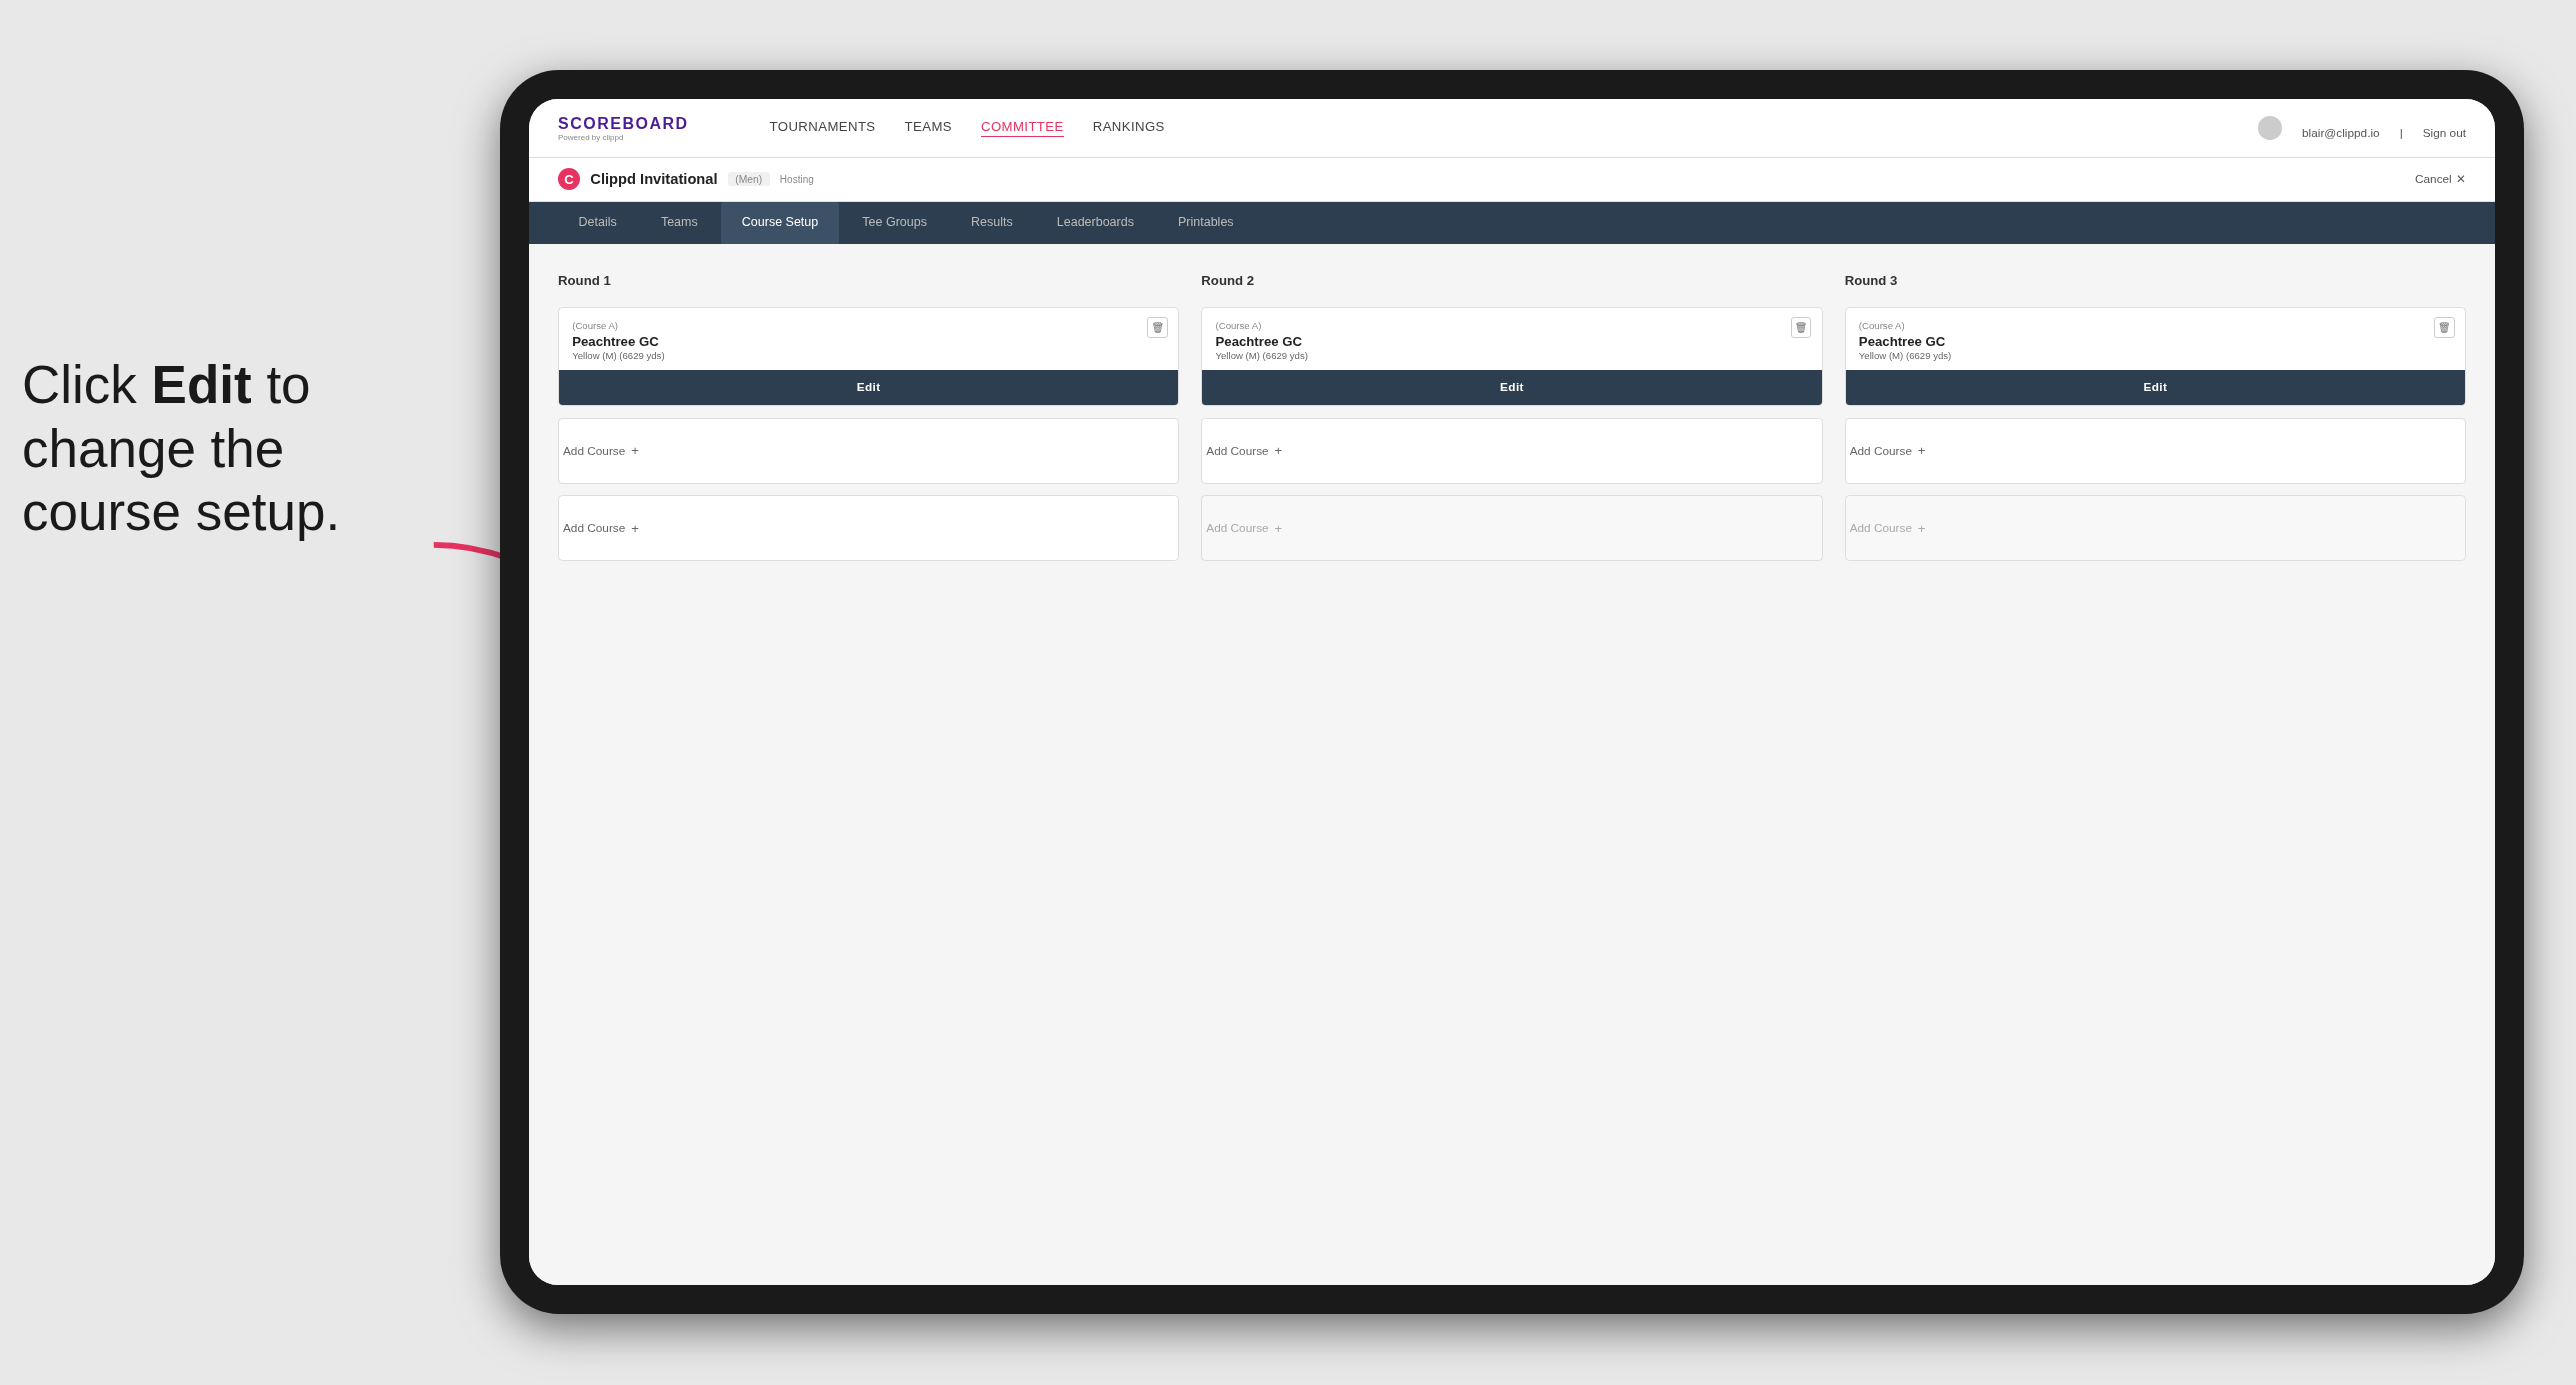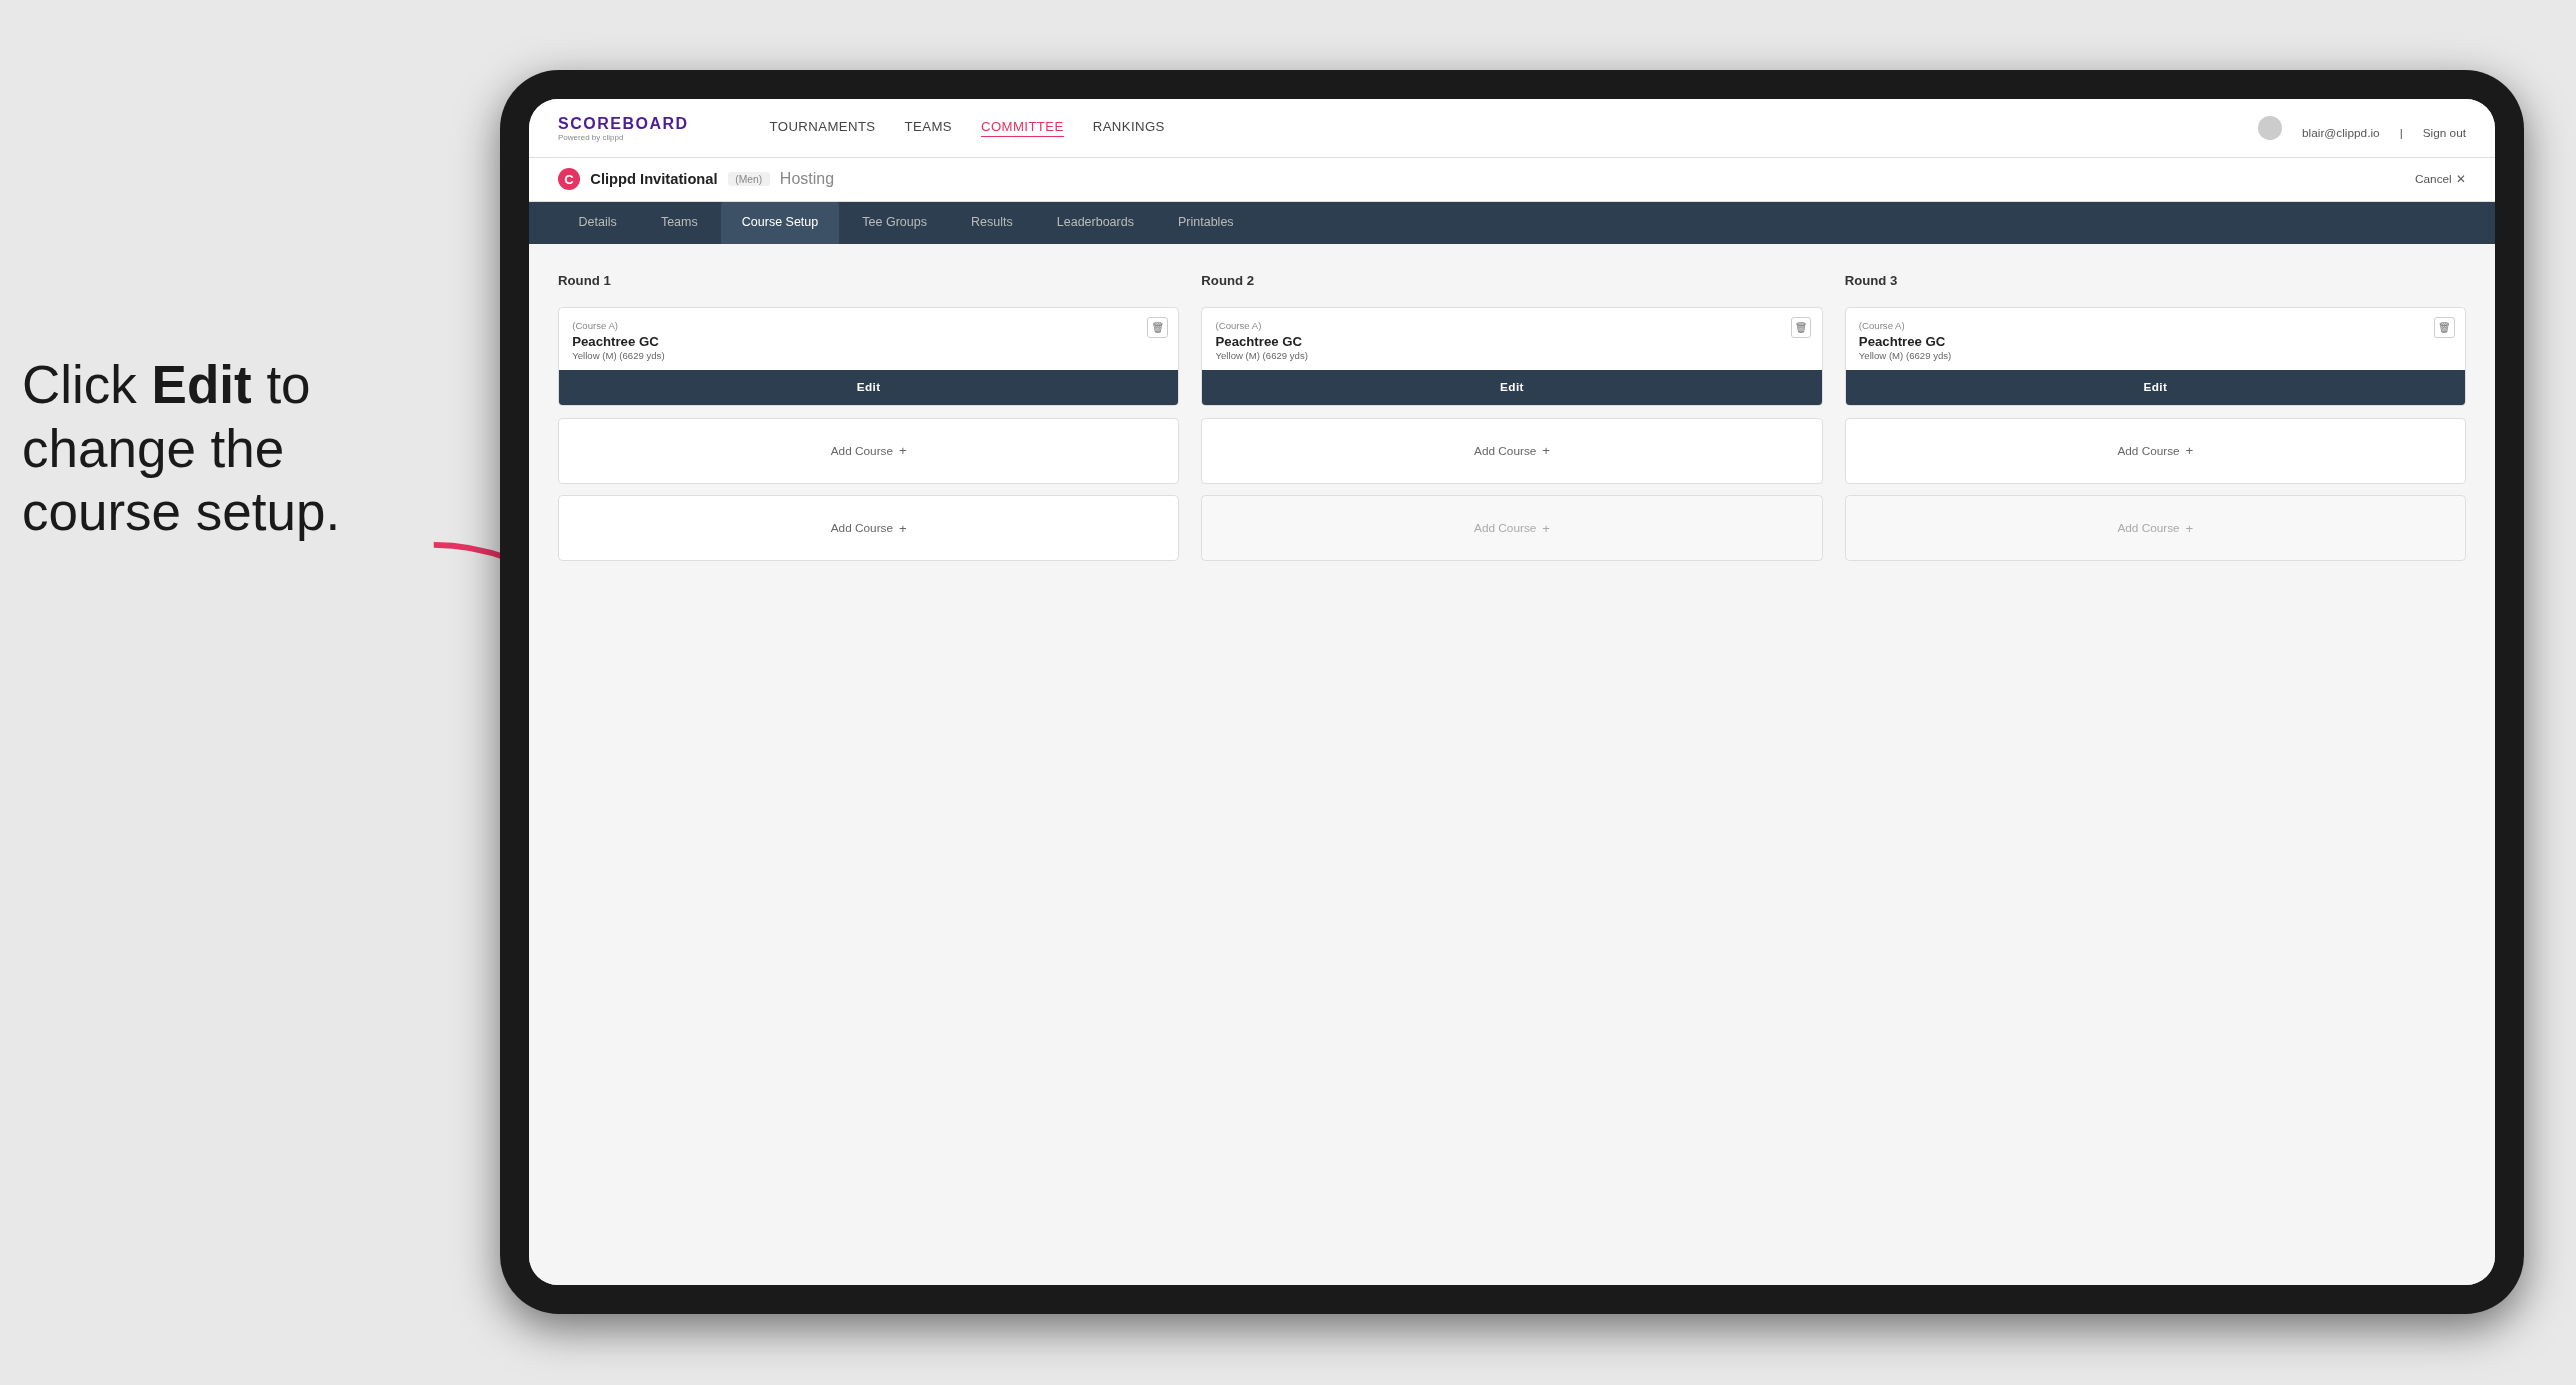--- a/index.html
+++ b/index.html
@@ -169,21 +169,21 @@
 
     .tournament-badge {
       font-size: 10.3px;
       color: #888;
       background: #f0f0f0;
       padding: 1.5px 7.4px;
       border-radius: 2.9px;
     }
 
     .hosting-badge {
-      font-size: 16px;
+      font-size: 10px;
       color: #888;
     }
 
     .cancel-btn {
       font-size: 11.8px;
       color: #555;
       background: none;
       border: none;
       cursor: pointer;
       display: flex;
@@ -300,24 +300,24 @@
       cursor: pointer;
       text-align: center;
       letter-spacing: 0.4px;
     }
 
     
     .add-course-card {
       background: #ffffff;
       border: 0.7px solid #ddd;
       border-radius: 4.4px;
-      padding: 22px 24px;
-      display: flex;
-      align-items: center;
-      justify-content: center;
+      padding: 22px 4px;
+      display: flex;
+      align-items: center;
+      justify-content: flex-start;
       cursor: pointer;
       min-height: 66px;
     }
 
     .add-course-card.disabled {
       background: #f8f8f8;
       cursor: not-allowed;
     }
 
     .add-course-text {

